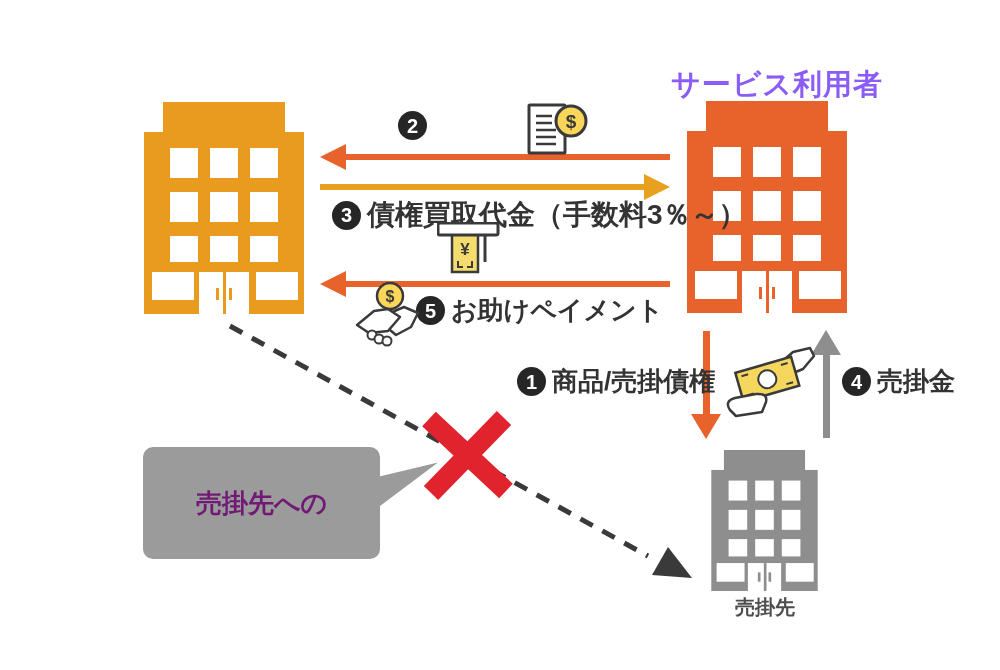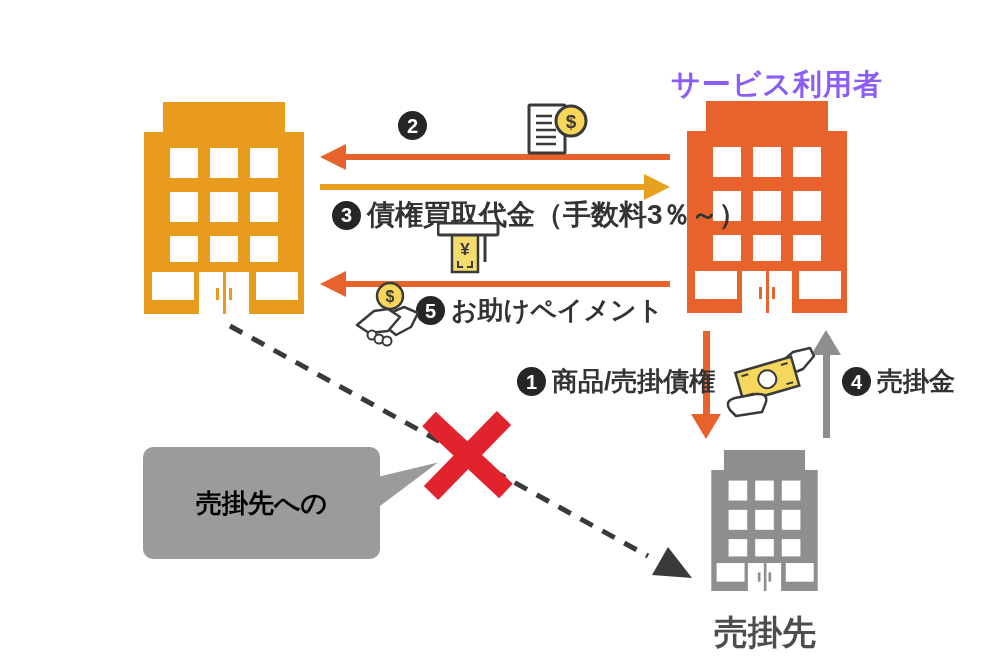--- a/index.html
+++ b/index.html
@@ -11,21 +11,21 @@
   .logo-wrap{left:30px;top:32px;display:flex;align-items:center;}
   
   .service-heading{left:671px;top:65px;font-size:29px;font-weight:bold;color:#8b5cf6;letter-spacing:1px;text-align:right;}
 
   
   .building{color:#E89B1E;}
   .building svg{display:block;}
   .building-left{left:143px;top:102px;color:#E89B1E;}
   .building-right{left:686px;top:101px;color:#E8632C;}
   .building-gray{left:711px;top:450px;color:#8E8E8E;}
-  .customer-label{left:700px;top:594px;width:130px;text-align:center;font-size:34px;font-weight:bold;color:#4D4D4D;margin-top:16px;}
+  .customer-label{left:700px;top:594px;width:130px;text-align:center;font-size:20px;font-weight:bold;color:#4D4D4D;}
 
   
   .h-arrow{height:26px;}
   .h-line{position:absolute;top:10px;height:6px;}
   .head-left{position:absolute;left:0;top:0;width:0;height:0;
              border-top:13px solid transparent;border-bottom:13px solid transparent;}
   .head-right{position:absolute;right:0;top:0;width:0;height:0;
               border-top:13px solid transparent;border-bottom:13px solid transparent;}
 
   
@@ -40,21 +40,21 @@
   .flow-row{display:flex;align-items:center;gap:6px;font-weight:bold;color:#333;white-space:nowrap;}
   .step-num{flex:0 0 auto;width:29px;height:29px;border-radius:50%;background:#262626;color:#fff;
             display:inline-flex;align-items:center;justify-content:center;
             font-size:20px;font-weight:bold;line-height:1;}
   .flow-text{font-size:26px;letter-spacing:0;}
   .flow-text.small{font-size:28px;}
 
   
   .bubble{left:143px;top:447px;width:237px;height:112px;background:#9B9B9B;border-radius:10px;
           display:flex;flex-direction:column;align-items:center;justify-content:center;z-index:3;}
-  .bubble-line{color:#000000;font-size:26px;font-weight:bold;line-height:35px;text-align:center;}
+  .bubble-line{color:#701a75;font-size:26px;font-weight:bold;line-height:35px;text-align:center;}
   .bubble-tail{left:372px;top:460px;width:66px;height:52px;background:#9B9B9B;
                clip-path:polygon(0 35%,100% 5%,0 100%);z-index:3;}
 
   .overlay{left:0;top:0;z-index:1;pointer-events:none;}
   .icon{z-index:2;}
 </style>
 </head>
 <body>
 
 <div class="canvas">

